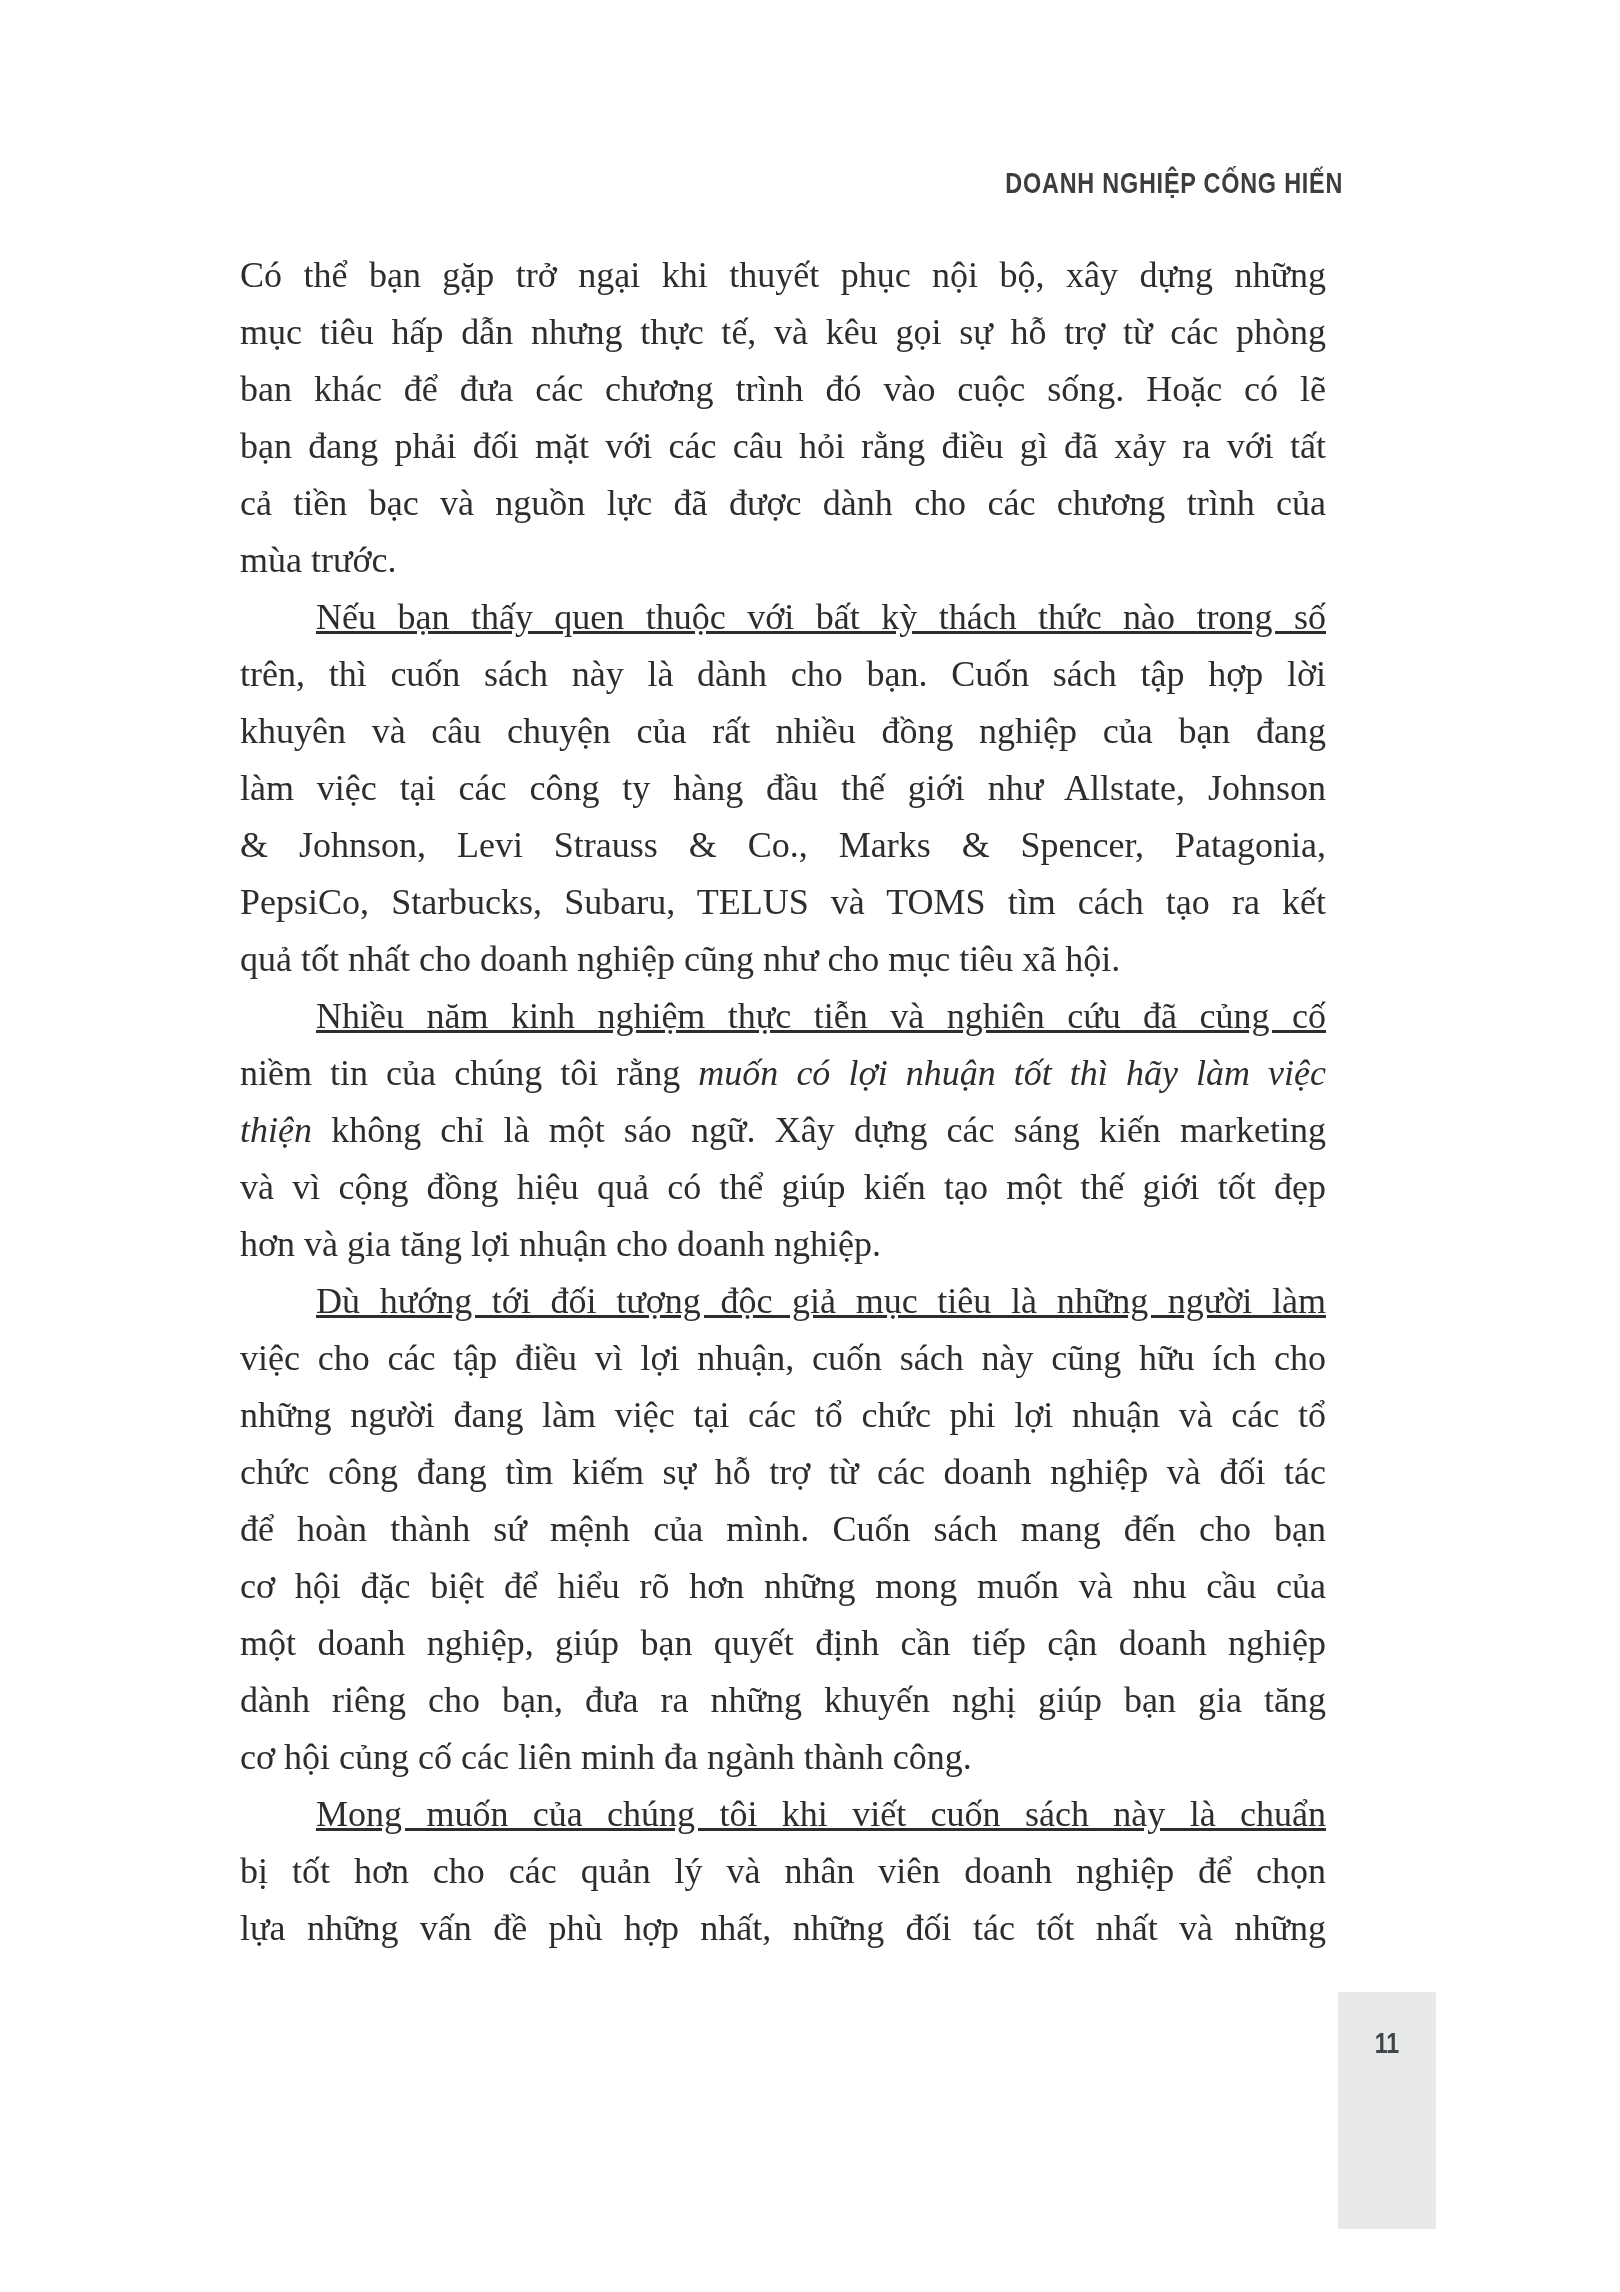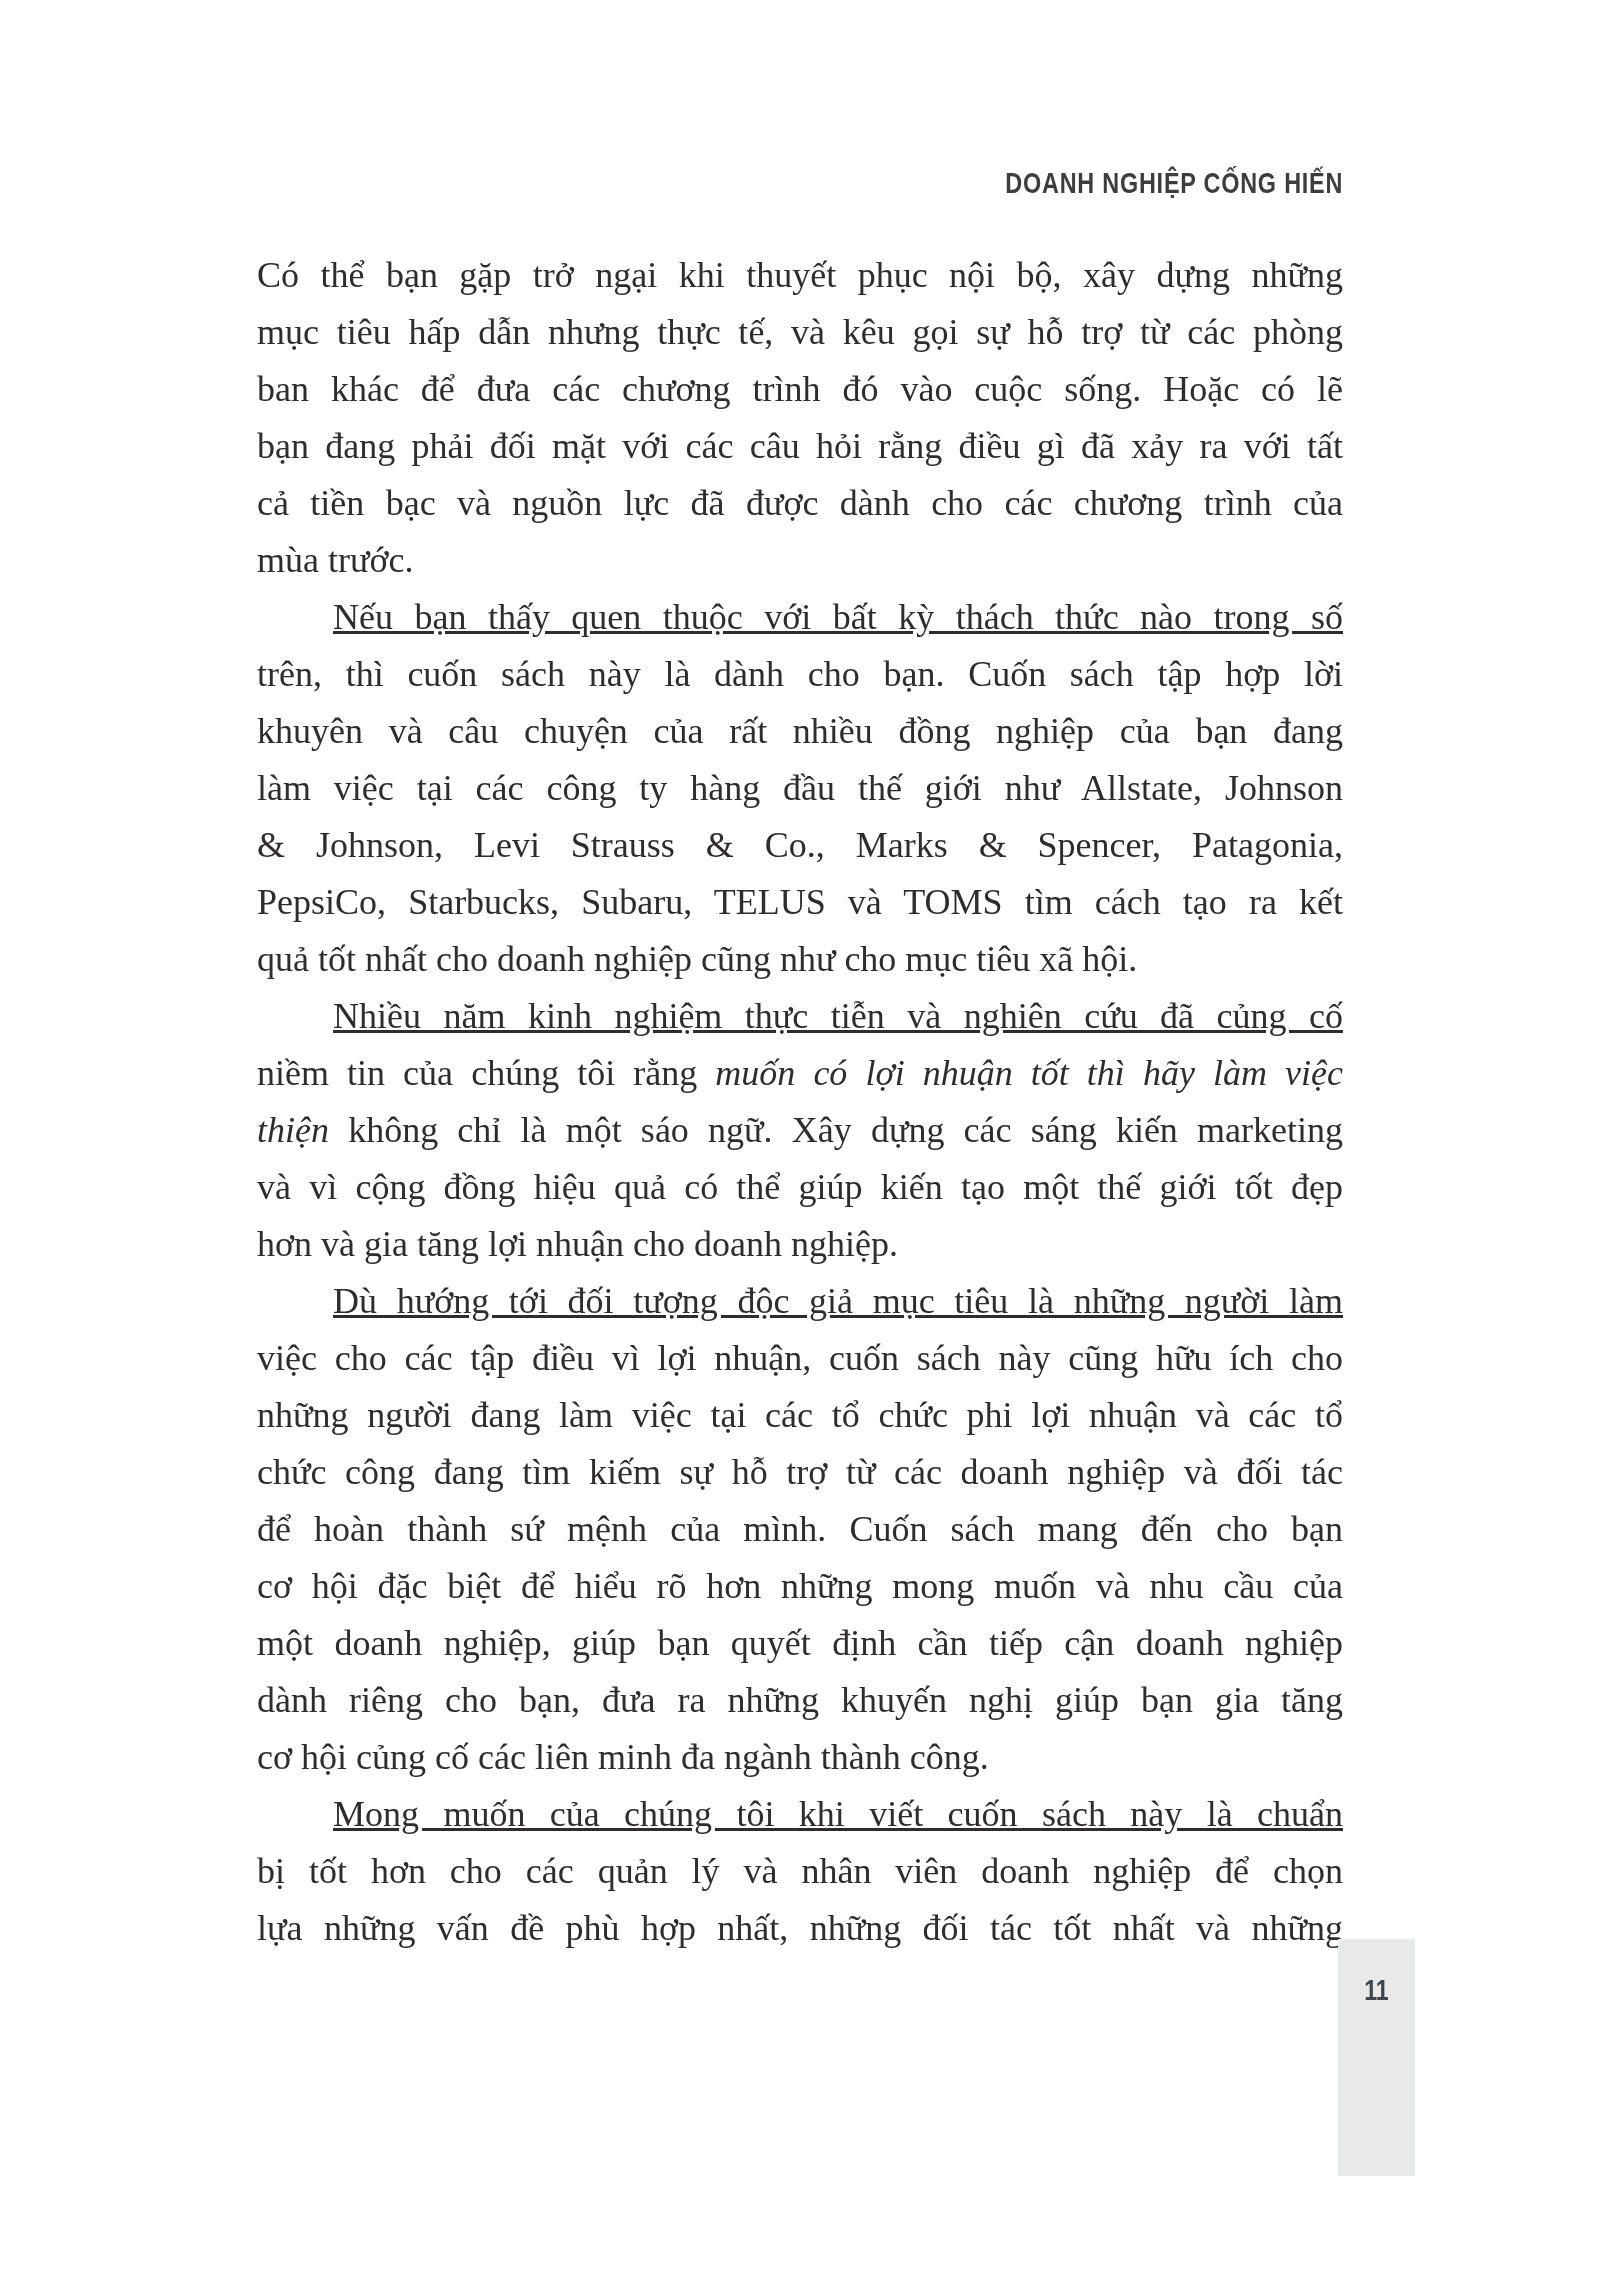--- a/index.html
+++ b/index.html
@@ -20,40 +20,40 @@
     font-size: 30px;
     line-height: 35px;
     letter-spacing: 1px;
     color: var(--head-color, #3d3d3d);
     transform: scaleX(0.78);
     transform-origin: 100% 50%;
     white-space: nowrap;
   }
   .body-text {
     position: absolute;
-    left: 257px;
+    left: 240px;
     top: 247px;
     width: 1086px;
     font-family: "Liberation Serif", serif;
     font-size: 36px;
     line-height: 57px;
     color: var(--text-color, #2e2c2c);
   }
   .line {
     text-align: justify;
     text-align-last: justify;
   }
   .line.para-end { text-align-last: left; }
   .line.indent { padding-left: 76px; text-decoration: underline; }
   .em { font-style: italic; }
   .page-tab {
     position: absolute;
     left: 1338px;
-    top: 1939px;
-    width: 77px;
+    top: 1992px;
+    width: 98px;
     height: 237px;
     background: var(--tab-bg, #e8eaea);
   }
   .page-num {
     padding-top: 35px;
     text-align: center;
     font-family: "Liberation Sans", sans-serif;
     font-weight: bold;
     font-size: 29px;
     color: var(--pagenum-color, #40464a);

